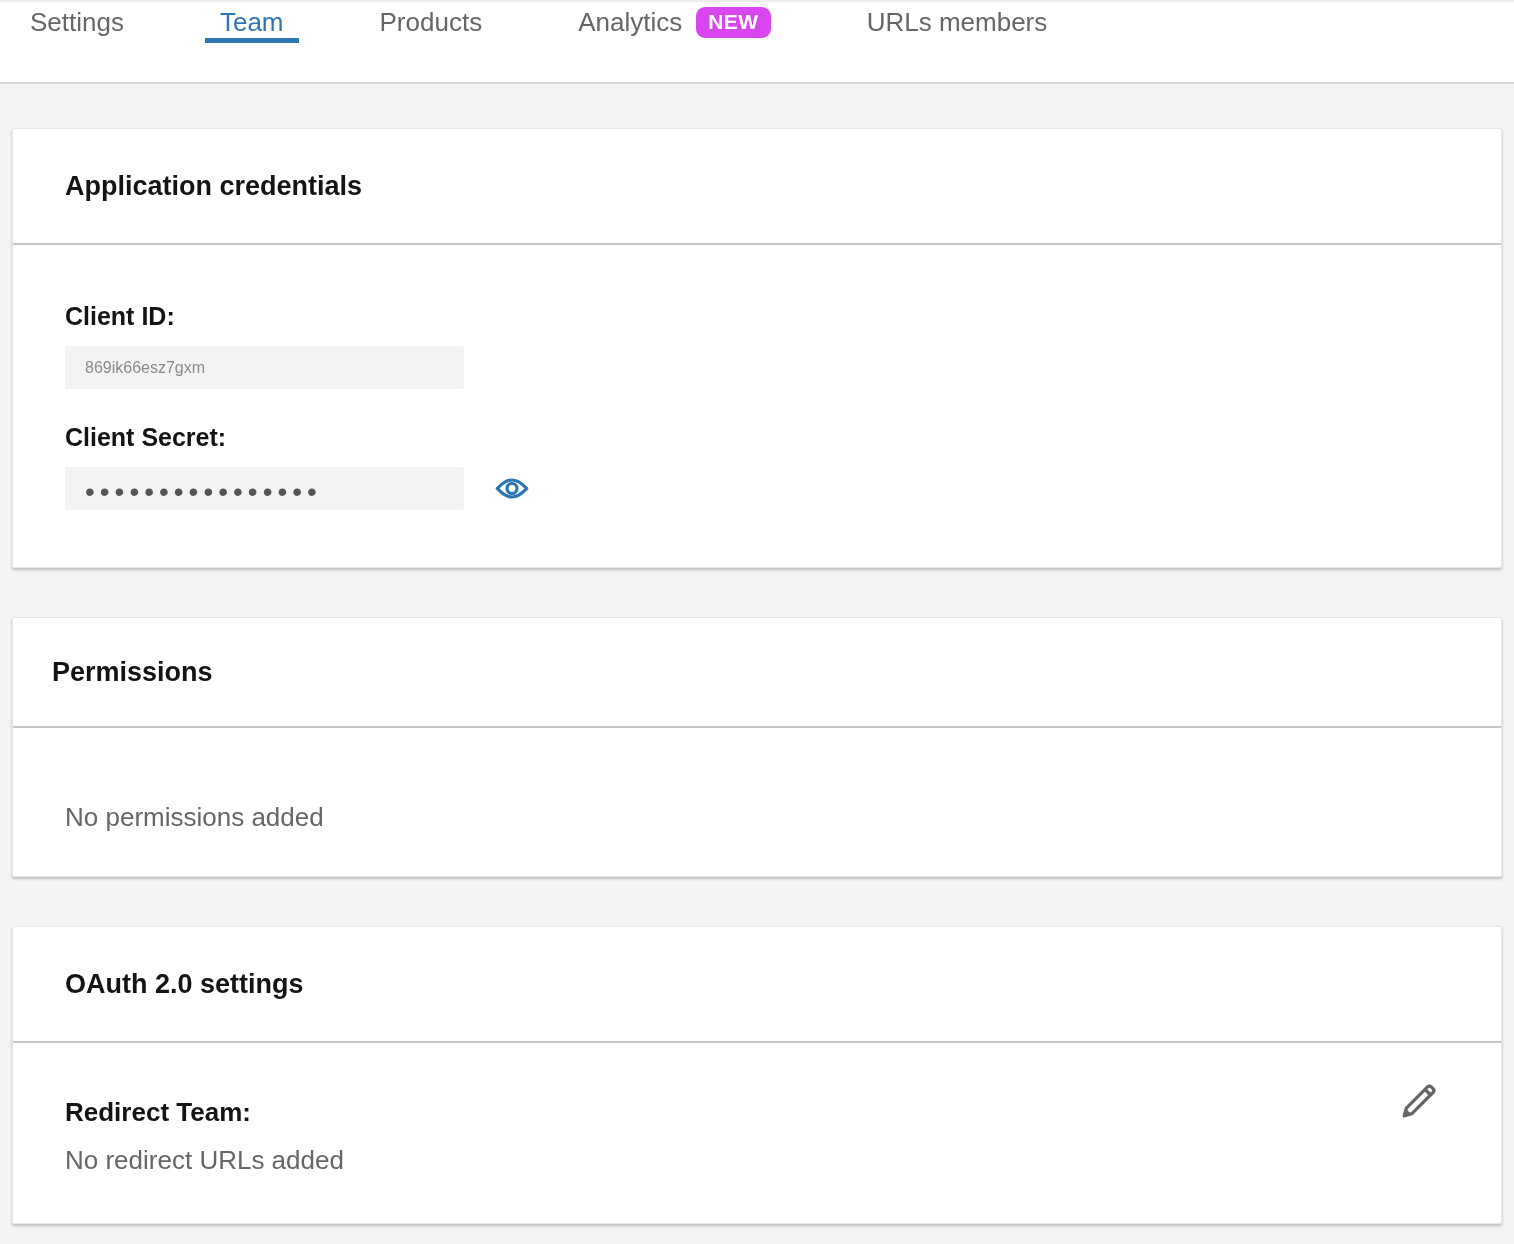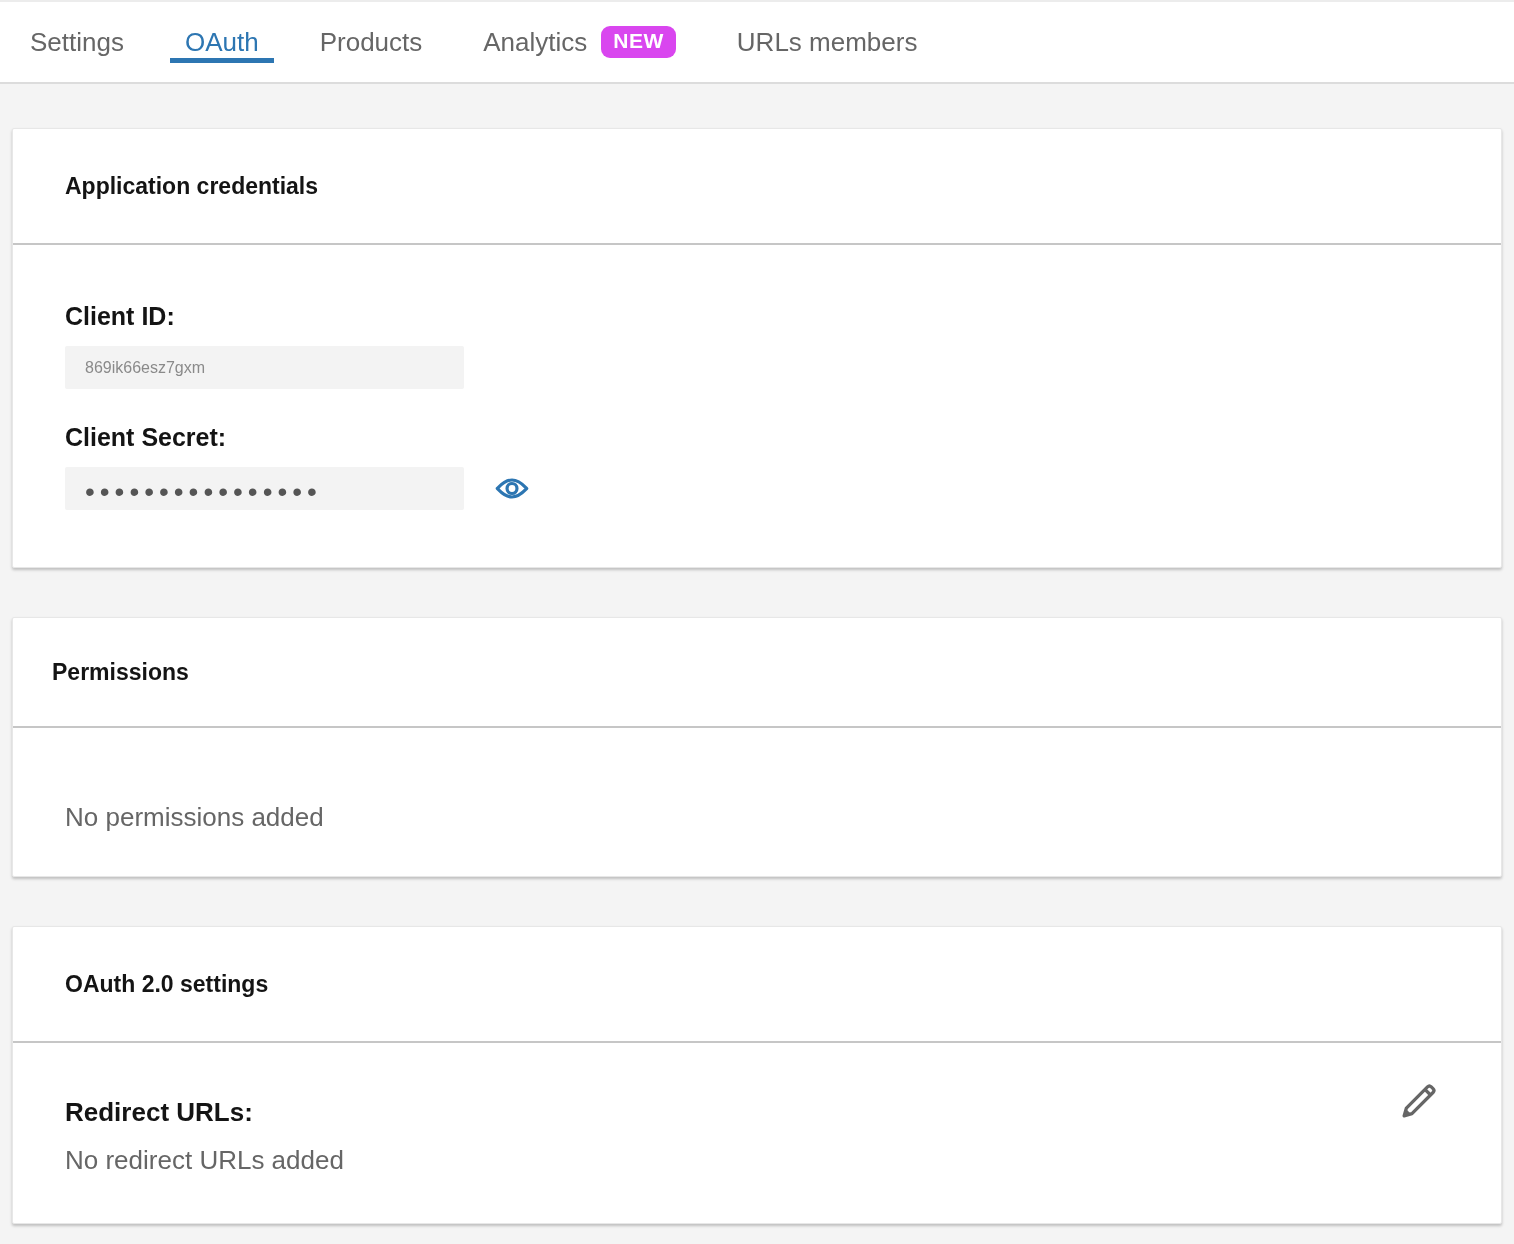--- a/index.html
+++ b/index.html
@@ -13,23 +13,23 @@
   }
 
   
   .tabbar {
     height: 84px;
     box-sizing: border-box;
     background: #ffffff;
     border-top: 2px solid #ececec;
     border-bottom: 2px solid #dcdcdc;
     display: flex;
-    align-items: center;
+    align-items: flex-start;
     padding-left: 15px;
-    gap: 31px;
+    gap: 66px;
   }
   .tab {
     display: flex;
     align-items: center;
     gap: 14px;
     padding: 0 15px;
     font-size: 26px;
     color: #666666;
     border-bottom: 5px solid transparent;
     border-top: 5px solid transparent;
@@ -67,21 +67,21 @@
   .card-header {
     height: 116px;
     display: flex;
     align-items: center;
     padding: 0 52px;
     border-bottom: 2px solid #c6c6c6;
     box-sizing: border-box;
   }
   .card-header h2 {
     margin: 0;
-    font-size: 23px;
+    font-size: 27px;
     font-weight: bold;
     color: #141414;
   }
   .card-header.short { height: 110px; padding-left: 39px; }
 
   
   .cred-body { padding: 56px 52px 57px; border-radius: 29px; }
   .field-label {
     font-size: 25px;
     font-weight: bold;
@@ -154,21 +154,21 @@
   }
 </style>
 </head>
 <body>
 
 <nav class="tabbar">
   <div class="tab">
     <span>Settings</span>
   </div>
   <div class="tab active">
-    <span>OAuth</span>
+    <span>Team</span>
   </div>
   <div class="tab">
     <span>Products</span>
   </div>
   <div class="tab">
     <span>Analytics</span>
     <span class="badge">NEW</span>
   </div>
   <div class="tab">
     <span>URLs members</span>
@@ -207,21 +207,21 @@
     <div class="perm-body">
       <div class="empty-text">No permissions added</div>
     </div>
   </section>
 
   <section class="card">
     <div class="card-header">
       <h2>OAuth 2.0 settings</h2>
     </div>
     <div class="oauth-body">
-      <div class="oauth-label">Redirect URLs:</div>
+      <div class="oauth-label">Redirect Team:</div>
       <div class="empty-text">No redirect URLs added</div>
       <button class="edit-btn">
         <span style="display:flex;">
           <svg width="46" height="46" viewBox="0 0 24 24">
             <path d="M4.9 16.2 L15.9 5.2 Q16.9 4.2 17.9 5.2 L18.8 6.1 Q19.8 7.1 18.8 8.1 L7.8 19.1 L3.7 20.3 Z" fill="none" stroke="#666666" stroke-width="1.7" stroke-linejoin="round"></path>
             <path d="M14.6 6.5 L17.5 9.4" fill="none" stroke="#666666" stroke-width="1.7"></path>
             <path d="M3.7 20.3 L4.7 17.1 L6.9 19.3 Z" fill="#666666" stroke="#666666" stroke-width="0.6"></path>
           </svg>
         </span>
       </button>

